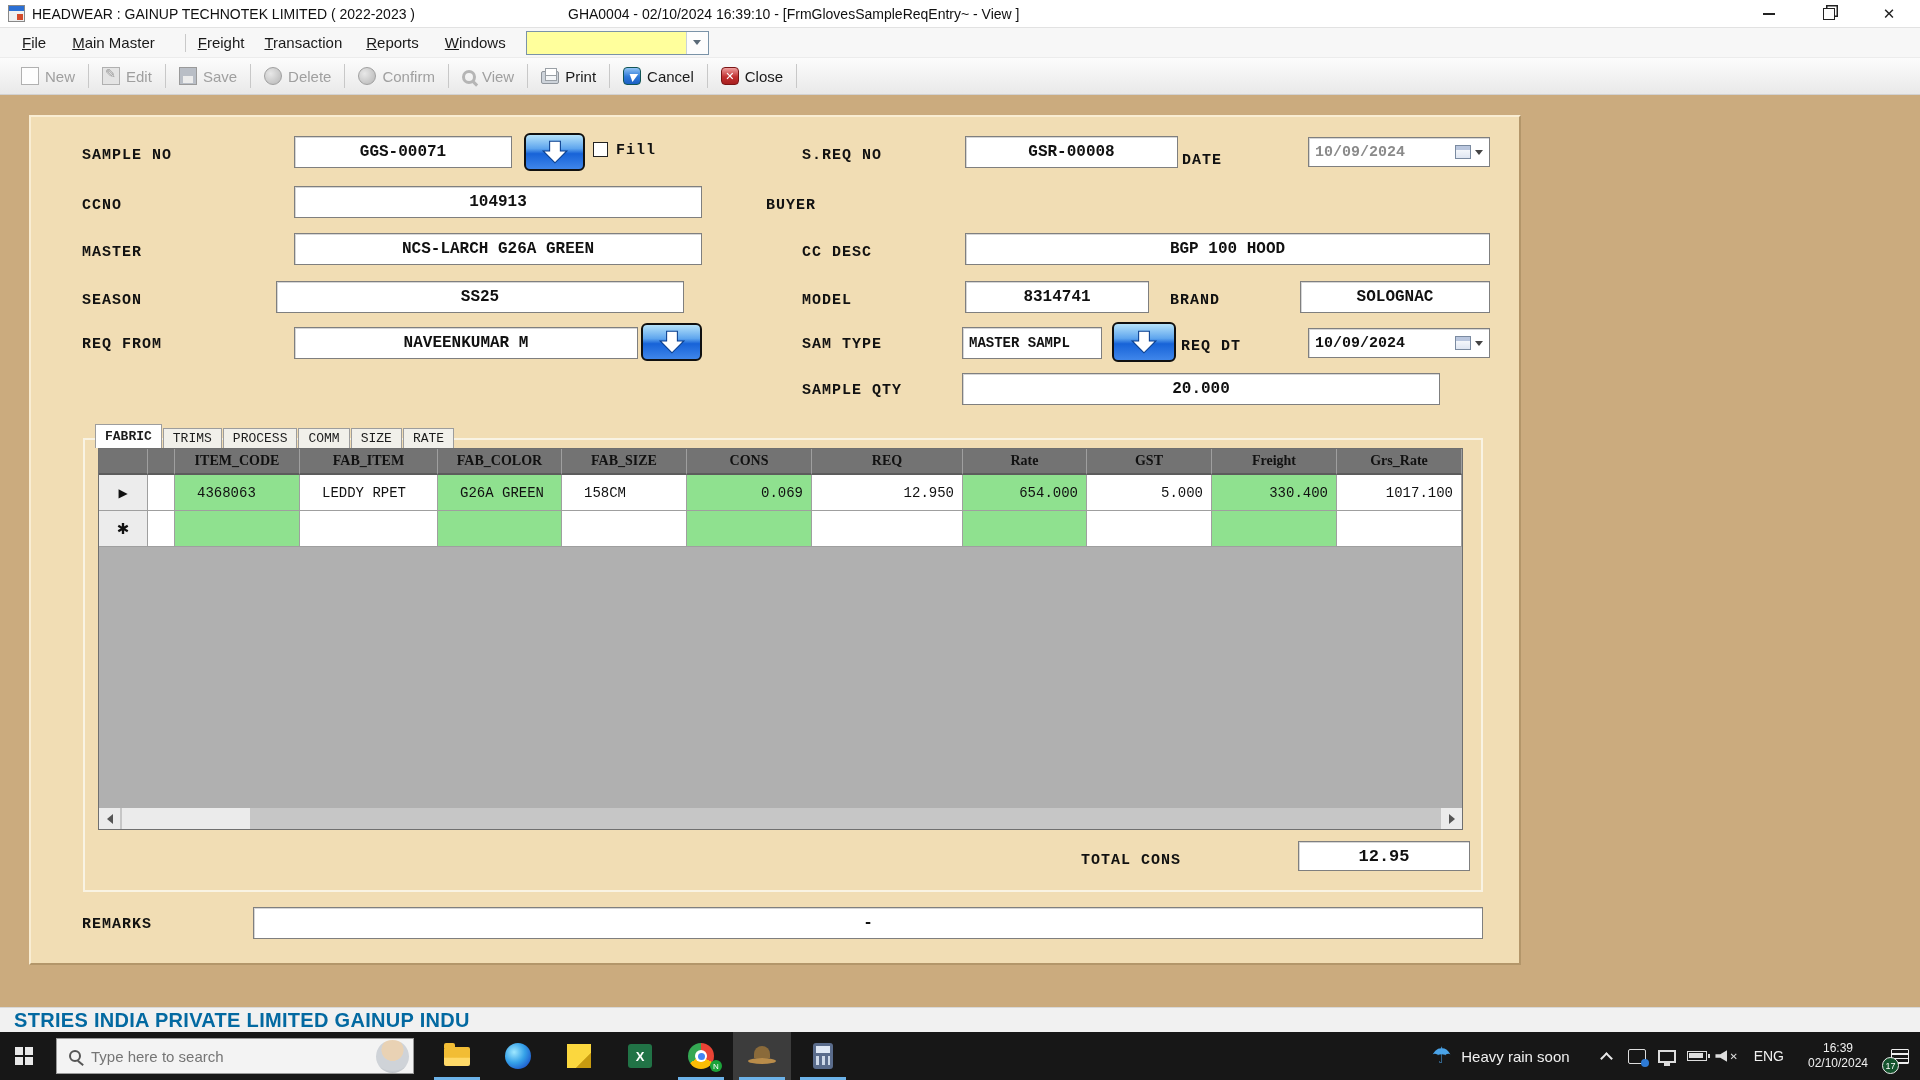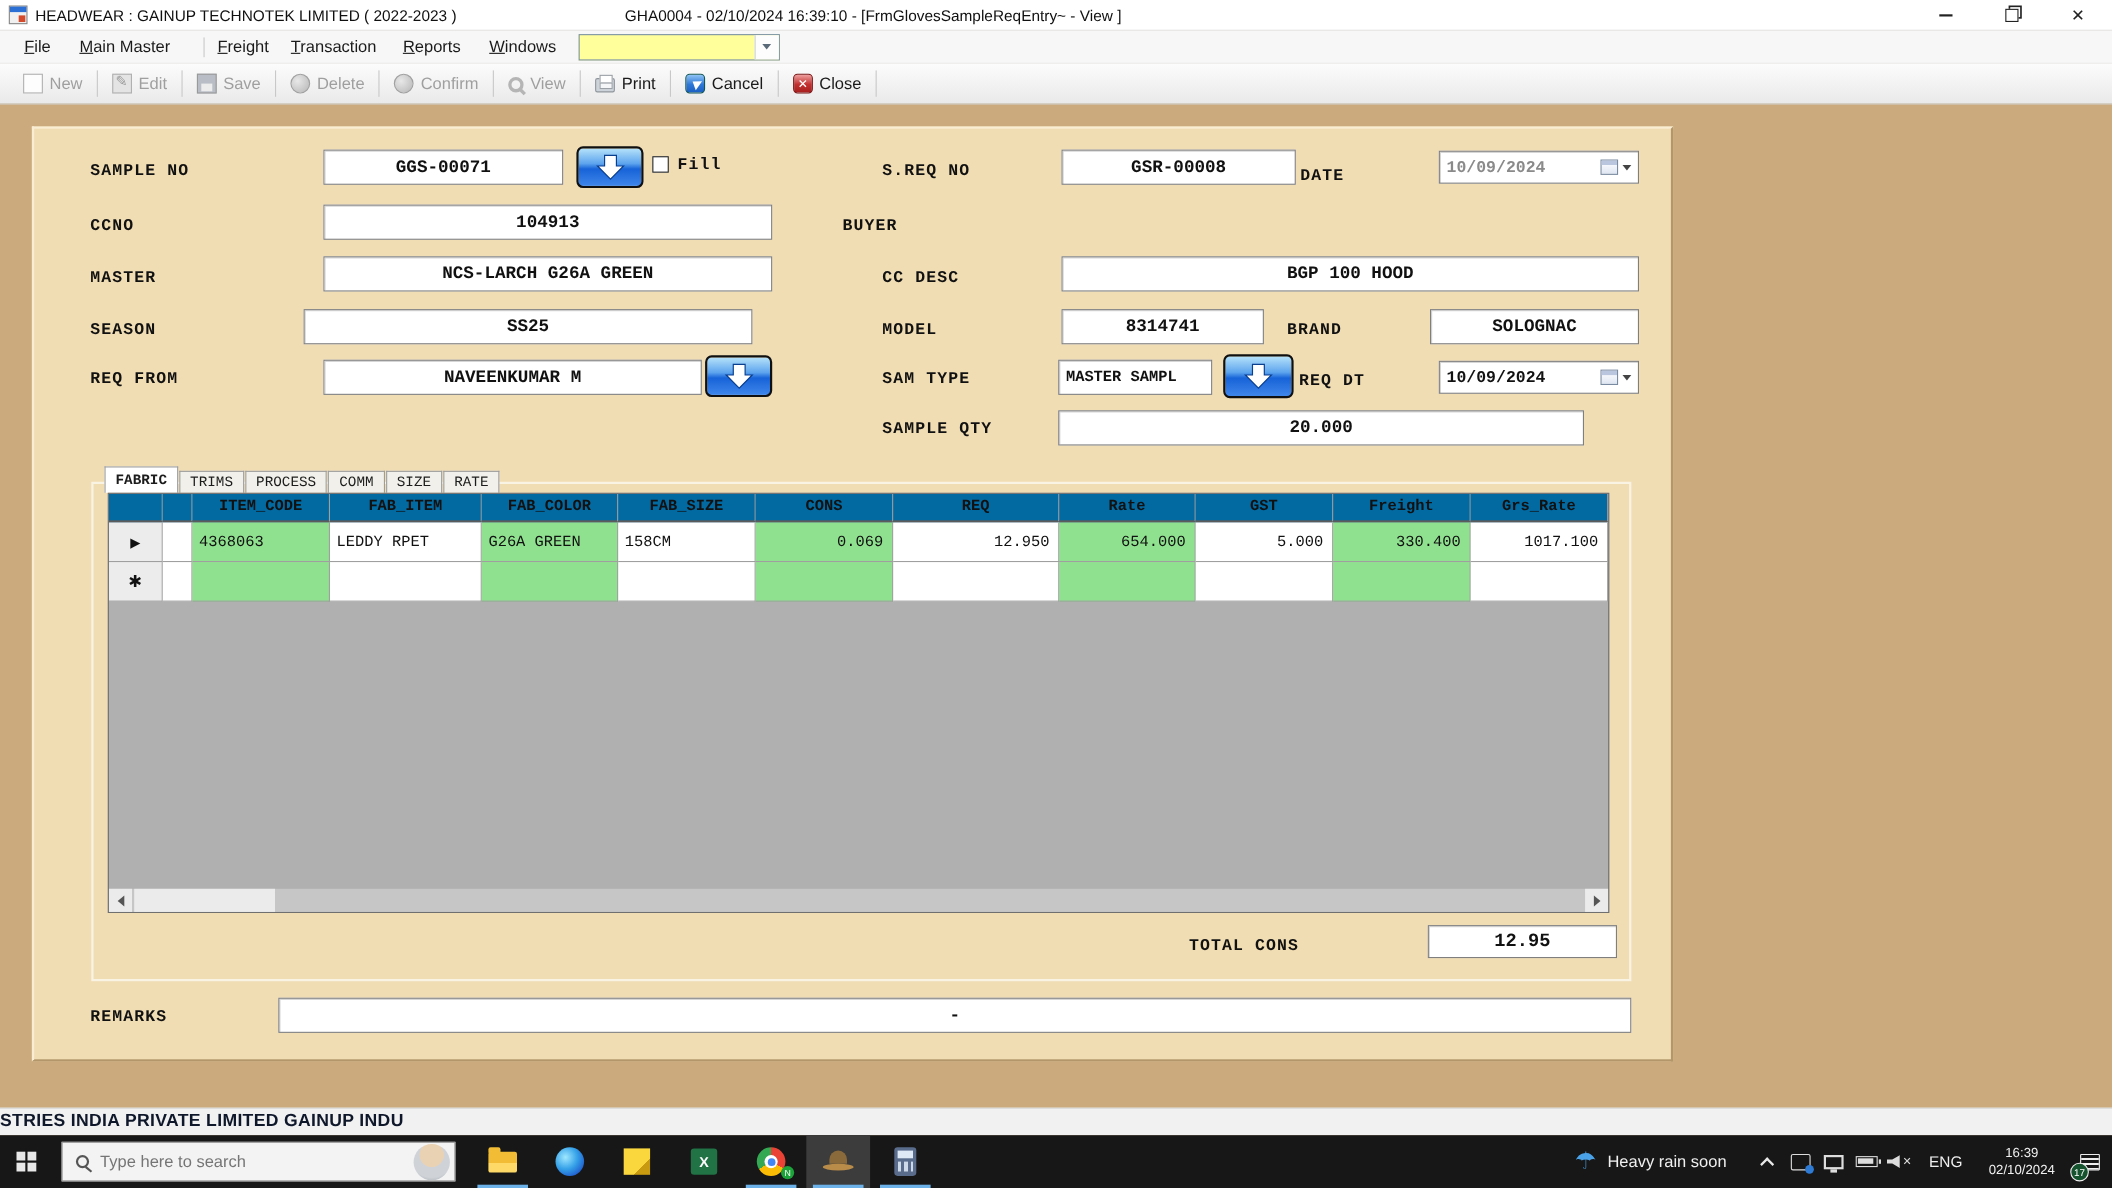--- a/index.html
+++ b/index.html
@@ -69,36 +69,36 @@
   .cb{width:15px;height:15px;background:#fff;border:1px solid #222;display:inline-block}
 
   
   #tabs{position:absolute;left:95px;top:424px;height:24px;display:flex;align-items:flex-end}
   .tab{font-family:"Liberation Mono","DejaVu Sans Mono",monospace;font-size:13px;color:#1c1c1c;background:#f1f0ea;border:1px solid #9d9d9d;border-bottom:none;height:20px;padding:2px 9px 0;margin-right:1px;white-space:nowrap}
   .tab.active{background:#ffffff;font-weight:bold;height:24px;padding-top:4px}
 
   
   #grid{position:absolute;left:98px;top:448px;width:1365px;height:382px;background:#b0b0b0;border:1px solid #6f6f6f;overflow:hidden}
   .grow{display:grid;grid-template-columns:49px 27px 125px 138px 124px 125px 125px 151px 124px 125px 125px 125px;width:1363px}
-  .gh{height:26px;background:#0369a1;border-right:1px solid #9f9f9f;border-bottom:2px solid #5c5c5c;display:flex;align-items:center;justify-content:center;font-family:Liberation Mono, monospace;font-weight:bold;font-size:14px;color:#111}
+  .gh{height:26px;background:#737373;border-right:1px solid #9f9f9f;border-bottom:2px solid #5c5c5c;display:flex;align-items:center;justify-content:center;font-family:Liberation Serif, serif;font-weight:bold;font-size:14px;color:#111}
   .gc{height:36px;background:#fff;border-right:1px solid #9f9f9f;border-bottom:1px solid #9f9f9f;display:flex;align-items:center;font-family:"Liberation Mono","DejaVu Sans Mono",monospace;font-size:14px;color:#111;overflow:hidden}
   .gc.green{background:#8fe18f}
   .gc.num{justify-content:flex-end;padding-right:8px}
-  .gc.txt{padding-left:6px}
+  .gc.txt{padding-left:22px}
   .gmark{height:36px;background:#ececec;border-right:1px solid #9f9f9f;border-bottom:1px solid #9f9f9f;display:flex;align-items:center;justify-content:center;font-size:12px;color:#111}
   .hscroll{position:absolute;left:0;bottom:0;width:1363px;height:21px;background:#c6c6c6;display:flex;align-items:center}
   .sbtn{width:21px;height:21px;background:#ebebeb;display:flex;align-items:center;justify-content:center}
   .sarrow-l{width:0;height:0;border-top:5px solid transparent;border-bottom:5px solid transparent;border-right:6px solid #555}
   .sarrow-r{width:0;height:0;border-top:5px solid transparent;border-bottom:5px solid transparent;border-left:6px solid #555}
   .sthumb{width:128px;height:21px;background:#ebebeb;margin-left:2px}
   .sbtn.right{position:absolute;right:0;top:0}
 
   
   #statusbar{position:absolute;left:0;top:1007px;width:1920px;height:25px;background:#f1f1f1;border-top:1px solid #d8d8d8;display:flex;align-items:center}
-  #statusbar span{font-size:16px;font-weight:bold;color:#0f172a;margin-left:0;letter-spacing:0.3px}
+  #statusbar span{font-size:20px;font-weight:bold;color:#0369a1;margin-left:14px;letter-spacing:0.3px}
 
   
   #taskbar{position:absolute;left:0;top:1032px;width:1920px;height:48px;background:#171717;display:flex;align-items:center}
   .startbtn{width:48px;height:48px;display:flex;align-items:center;justify-content:center}
   .winlogo{width:18px;height:18px;display:grid;grid-template-columns:8px 8px;grid-template-rows:8px 8px;gap:2px}
   .winlogo i{background:#e8e8e8}
   .searchbox{width:358px;height:36px;background:#f3f3f3;border:1px solid #9a9a9a;display:flex;align-items:center;margin-left:8px;position:relative}
   .mag{width:12px;height:12px;border:2px solid #555;border-radius:50%;margin-left:12px;position:relative;flex:0 0 auto}
   .mag:after{content:"";position:absolute;right:-5px;bottom:-4px;width:7px;height:2px;background:#555;transform:rotate(40deg)}
   .searchbox input{border:none;background:transparent;outline:none;font-size:15px;color:#444;margin-left:10px;width:220px;font-family:inherit}

